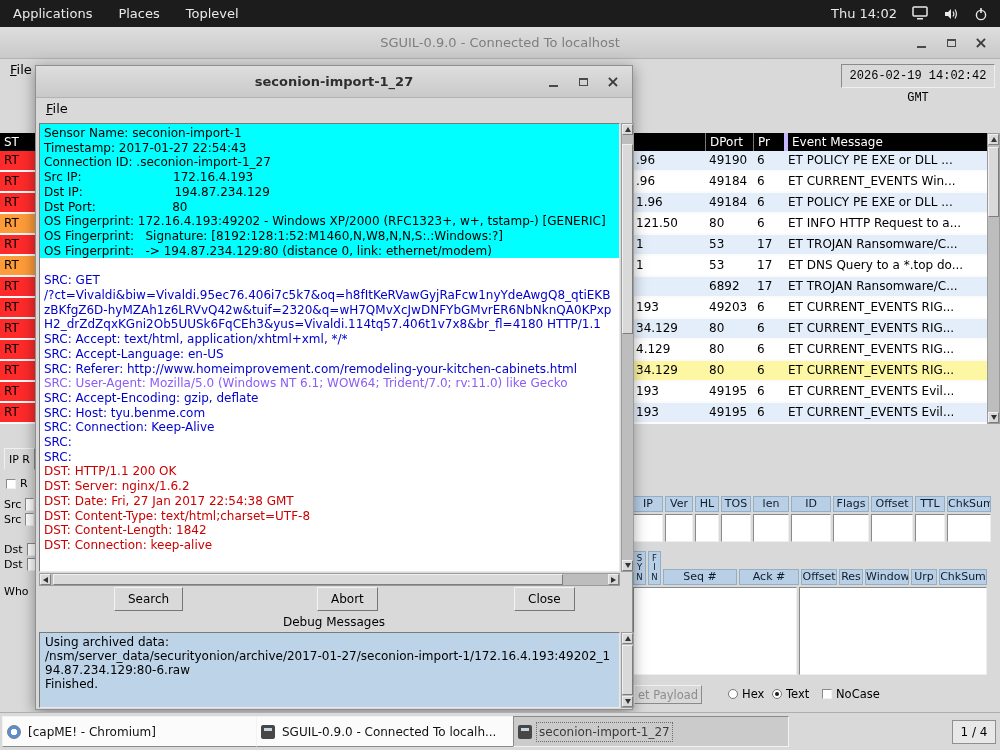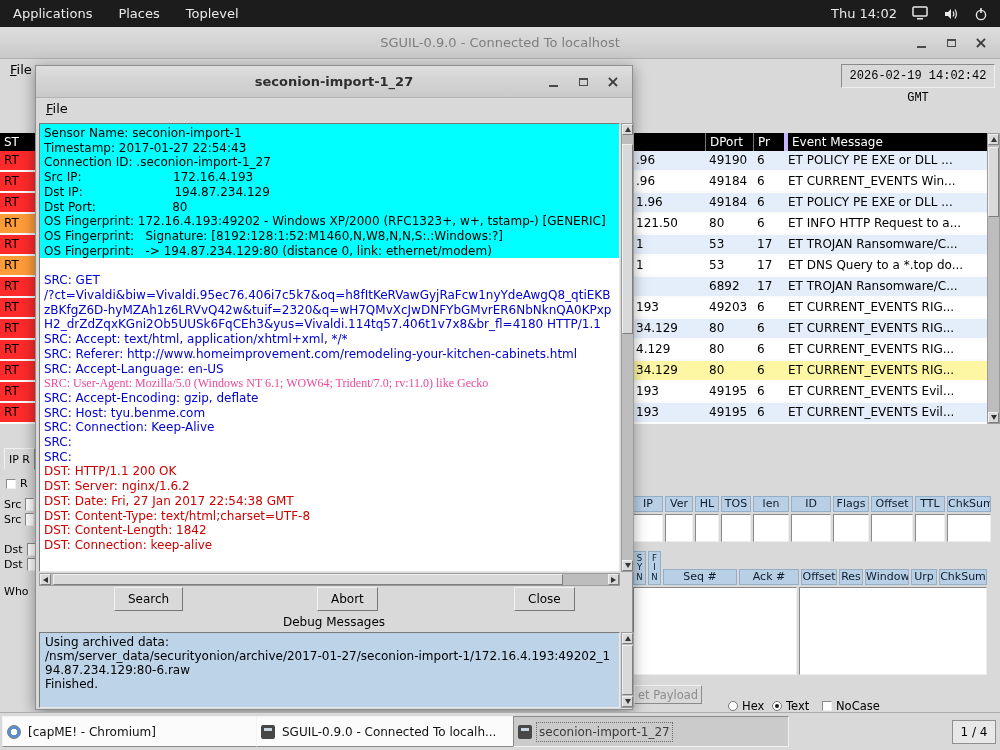--- a/index.html
+++ b/index.html
@@ -81,21 +81,21 @@
   .w26{width:26px}.w164{width:164px}.w188{width:188px}
   .tcp-hdr-row { position:absolute; left:633px; top:524px; height:34px; display:flex; gap:2px; align-items:flex-end; }
   .flagcol { width:13px; height:34px; background:#b9cfe6; border:1px solid #93aec7; box-sizing:border-box;
     display:flex; flex-direction:column; align-items:center; justify-content:center; font-size:8.5px; line-height:9.5px; color:#0c1c2c; }
   .tcp-box-row { position:absolute; left:633px; top:560px; display:flex; gap:2px; }
   .tcp-box-row .pkt-box { height:88px; }
   .pkt-controls { position:absolute; left:633px; top:658px; height:20px; font-size:11.5px; color:#000; }
   .payload-frag { position:absolute; left:1px; top:0; width:68px; height:19px; line-height:18px; overflow:hidden;
     color:#8d8d8d; background:#d9d9d9; border:1px solid; border-color:#f0f0f0 #8a8a8a #8a8a8a #f0f0f0;
     box-sizing:border-box; padding-left:3px; white-space:nowrap; }
-  .radio, .chk { position:absolute; top:14px; display:flex; align-items:center; gap:4px;justify-content:space-between; }
+  .radio, .chk { position:absolute; top:2px; display:flex; align-items:center; gap:4px;justify-content:space-between; }
   .rdot { width:10px; height:10px; border-radius:50%; background:#fff; border:1px solid #777; box-sizing:border-box; position:relative; }
   .radio.sel .rdot::after { content:""; position:absolute; left:2px; top:2px; width:4px; height:4px; border-radius:50%; background:#1a1a1a; }
   .cbox { width:10px; height:10px; background:#fff; border:1px solid; border-color:#8a8a8a #f0f0f0 #f0f0f0 #8a8a8a; box-sizing:border-box; display:inline-block; }
   .ctl-hex { left:95px; } .ctl-text { left:139px; } .ctl-nocase { left:189px; }
   
   .ipres-tab { position:absolute; left:4px; top:421px; width:31px; height:22px; box-sizing:border-box;
     background:#d9d9d9; border:1px solid; border-color:#f0f0f0 #8a8a8a #d9d9d9 #f0f0f0;
     font-size:11px; padding:4px 0 0 4px; overflow:hidden; white-space:nowrap; }
   .ipres-row { position:absolute; font-size:11px; color:#000; display:flex; align-items:center; gap:4px; }
   .sliver { width:9px; height:13px; background:#fff; border:1px solid; border-color:#8a8a8a #eee #eee #8a8a8a; box-sizing:border-box; }
@@ -436,23 +436,23 @@
           <div class="t-hline">OS Fingerprint: 172.16.4.193:49202 - Windows XP/2000 (RFC1323+, w+, tstamp-) [GENERIC]</div>
           <div class="t-hline">OS Fingerprint:   Signature: [8192:128:1:52:M1460,N,W8,N,N,S:.:Windows:?]</div>
           <div class="t-hline">OS Fingerprint:   -&gt; 194.87.234.129:80 (distance 0, link: ethernet/modem)</div>
         </div>
       <div class="t-blank"></div>
       <div class="t-body">
 
       <div class="t-line" style="color: rgb(0, 0, 205);">SRC: GET</div>
           <div class="t-line" style="color: rgb(0, 0, 205);">/?ct=Vivaldi&amp;biw=Vivaldi.95ec76.406i7c5k7&amp;oq=h8fItKeRVawGyjRaFcw1nyYdeAwgQ8_qtiEKBzBKfgZ6D-hyMZAh1z6LRVvQ42w&amp;tuif=2320&amp;q=wH7QMvXcJwDNFYbGMvrER6NbNknQA0KPxpH2_drZdZqxKGni2Ob5UUSk6FqCEh3&amp;yus=Vivaldi.114tq57.406t1v7x8&amp;br_fl=4180 HTTP/1.1</div>
           <div class="t-line" style="color: rgb(0, 0, 205);">SRC: Accept: text/html, application/xhtml+xml, */*</div>
+          <div class="t-line" style="color: rgb(0, 0, 205);">SRC: Accept-Language: en-US</div>
           <div class="t-line" style="color: rgb(0, 0, 205);">SRC: Referer: http://www.homeimprovement.com/remodeling-your-kitchen-cabinets.html</div>
-          <div class="t-line" style="color: rgb(0, 0, 205);">SRC: Accept-Language: en-US</div>
-          <div class="t-line" style="color: #ec4899; font-family: Liberation Serif, serif;">SRC: User-Agent: Mozilla/5.0 (Windows NT 6.1; WOW64; Trident/7.0; rv:11.0) like Gecko</div>
+          <div class="t-line" style="color: #8b5cf6;">SRC: User-Agent: Mozilla/5.0 (Windows NT 6.1; WOW64; Trident/7.0; rv:11.0) like Gecko</div>
           <div class="t-line" style="color: rgb(0, 0, 205);">SRC: Accept-Encoding: gzip, deflate</div>
           <div class="t-line" style="color: rgb(0, 0, 205);">SRC: Host: tyu.benme.com</div>
           <div class="t-line" style="color: rgb(0, 0, 205);">SRC: Connection: Keep-Alive</div>
           <div class="t-line" style="color: rgb(0, 0, 205);">SRC:</div>
           <div class="t-line" style="color: rgb(0, 0, 205);">SRC:</div>
           <div class="t-line" style="color: rgb(204, 0, 0);">DST: HTTP/1.1 200 OK</div>
           <div class="t-line" style="color: rgb(204, 0, 0);">DST: Server: nginx/1.6.2</div>
           <div class="t-line" style="color: rgb(204, 0, 0);">DST: Date: Fri, 27 Jan 2017 22:54:38 GMT</div>
           <div class="t-line" style="color: rgb(204, 0, 0);">DST: Content-Type: text/html;charset=UTF-8</div>
           <div class="t-line" style="color: rgb(204, 0, 0);">DST: Content-Length: 1842</div>

